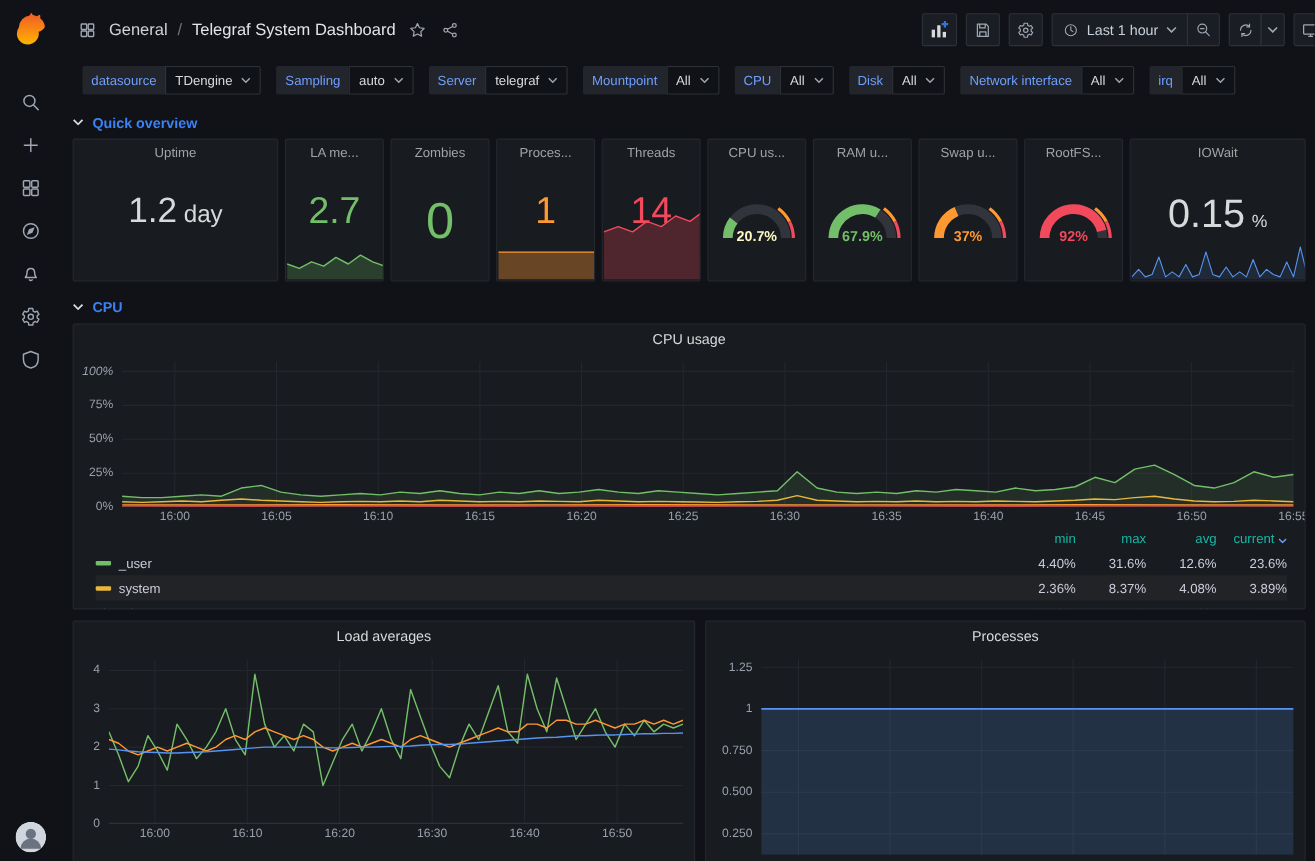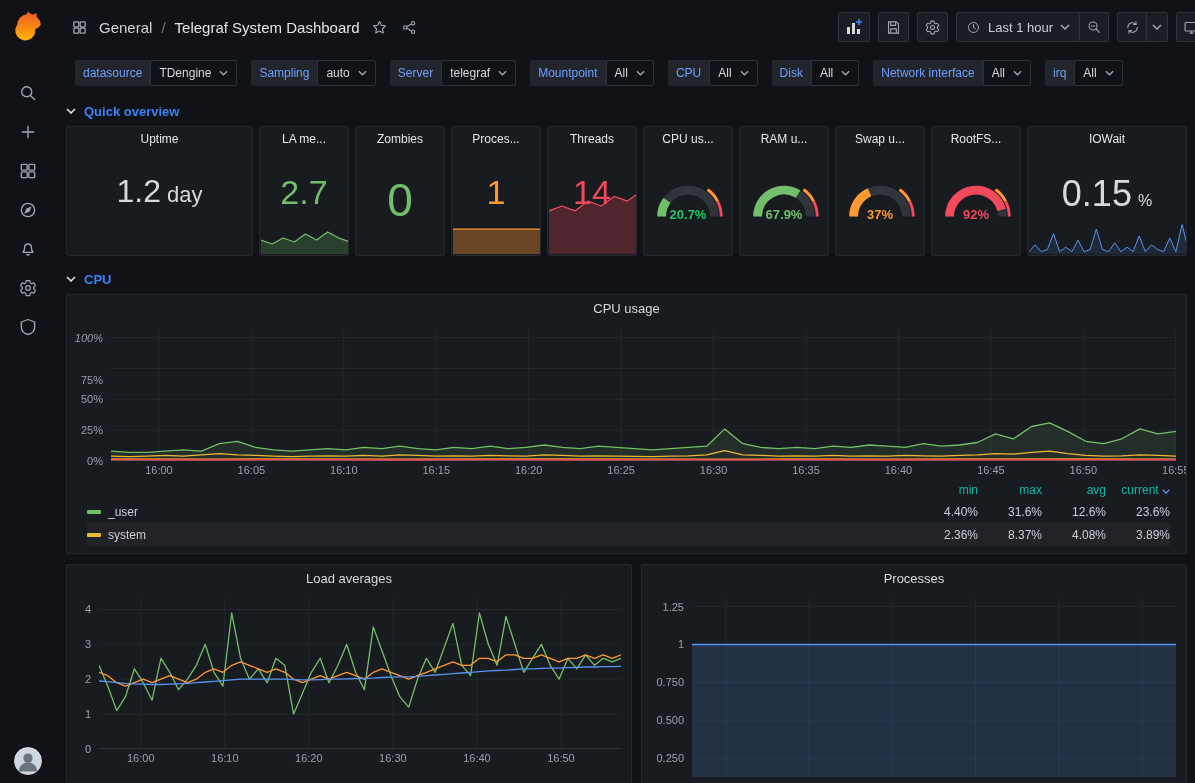--- a/index.html
+++ b/index.html
@@ -48,21 +48,21 @@
                 color:#3b82f6; cursor:pointer; }
   .panel { background:#181b1f; border:1px solid #25282f; border-radius:2px; position:relative; }
   .panel-title { height:28px; line-height:28px; text-align:center; font-size:13px; font-weight:500;
                  color:#d8d9da; cursor:pointer; white-space:nowrap; overflow:hidden; }
 
   
   .stats { display:flex; gap:6px; height:130px; margin:0 0 8px; }
   .stat { display:flex; flex-direction:column; overflow:hidden; }
   .w187 { width:187px; flex:none; } .w90 { width:90px; flex:none; } .grow { flex:1; min-width:0; }
   .stat-title { height:24px; line-height:24px; text-align:center; font-size:12px; font-weight:500;
-                color:#e5e5e5; white-space:nowrap; overflow:hidden; cursor:pointer; }
+                color:#a3a3a3; white-space:nowrap; overflow:hidden; cursor:pointer; }
   .stat-value { flex:1; display:flex; align-items:center; justify-content:center; gap:6px;
                 font-weight:500; z-index:1; align-items:baseline; padding-top:22px; }
   .v38 { font-size:32px; } .v46 { font-size:46px; } .v34 { font-size:34px; } .v36 { font-size:36px; }
   .u22 { font-size:22px; } .u16 { font-size:16px; }
   .spark { position:absolute; left:1px; right:1px; bottom:1px; }
   .h48 { height:48px; } .h72 { height:72px; } .h26 { height:26px; } .h34 { height:34px; }
   .gauge-box { position:relative; display:flex; justify-content:center; margin-top:10px; }
   .gauge { width:90px; height:62px; }
   .gauge-value { position:absolute; bottom:1px; left:0; right:0; text-align:center; font-size:13px; font-weight:700; }
 
@@ -388,21 +388,21 @@
 
         <div class="panel stat w90">
           <div class="stat-title">CPU us...</div>
           <div class="gauge-box">
             <svg class="gauge" viewBox="0 0 90 62">
                 <path d="M18.00 56.00 A27 27 0 0 1 72.00 56.00" stroke="#31343b" stroke-width="9" fill="none"></path>
                 <path d="M18.00 56.00 A27 27 0 0 1 23.51 39.65" stroke="#73bf69" stroke-width="9" fill="none"></path>
                 <path d="M64.98 28.49 A34 34 0 0 1 75.29 40.56" stroke="#ff9830" stroke-width="3" fill="none"></path>
                 <path d="M75.29 40.56 A34 34 0 0 1 79.00 56.00" stroke="#f2495c" stroke-width="3" fill="none"></path>
               </svg>
-            <div class="gauge-value" style="color: #22c55e;">20.7%</div>
+            <div class="gauge-value" style="color: #fef9c3;">20.7%</div>
           </div>
         </div>
 
         <div class="panel stat w90">
           <div class="stat-title">RAM u...</div>
           <div class="gauge-box">
             <svg class="gauge" viewBox="0 0 90 62">
                 <path d="M18.00 56.00 A27 27 0 0 1 72.00 56.00" stroke="#31343b" stroke-width="9" fill="none"></path>
                 <path d="M18.00 56.00 A27 27 0 0 1 59.40 33.16" stroke="#73bf69" stroke-width="9" fill="none"></path>
                 <path d="M64.98 28.49 A34 34 0 0 1 75.29 40.56" stroke="#ff9830" stroke-width="3" fill="none"></path>
@@ -456,21 +456,21 @@
             <path d="M1 1l4 4 4-4" stroke="#dbdde2" fill="none" stroke-width="1.6"></path>
           </svg>
         <span>CPU</span>
       </div>
 
       <div class="panel cpu-panel">
         <div class="panel-title">CPU usage</div>
         <div class="chart-body">
           <div class="y-axis yw40 cpu-h">
               <span style="top: 6.54%; font-style: italic;">100%</span>
-              <span style="top: 29.91%; margin-top: 12px;">75%</span>
+              <span style="top: 29.91%;">75%</span>
               <span style="top: 53.27%;">50%</span>
               <span style="top: 76.64%;">25%</span>
               <span style="top: 100%;">0%</span>
             </div>
           <div class="plot-col">
             <div class="plot cpu-h">
                 <svg class="chart" viewBox="0 0 1065 132">
                   <line x1="0" y1="8.6" x2="1065" y2="8.6" stroke="#24272e" stroke-width="1"></line>
                   <line x1="0" y1="39.5" x2="1065" y2="39.5" stroke="#24272e" stroke-width="1"></line>
                   <line x1="0" y1="70.3" x2="1065" y2="70.3" stroke="#24272e" stroke-width="1"></line>

